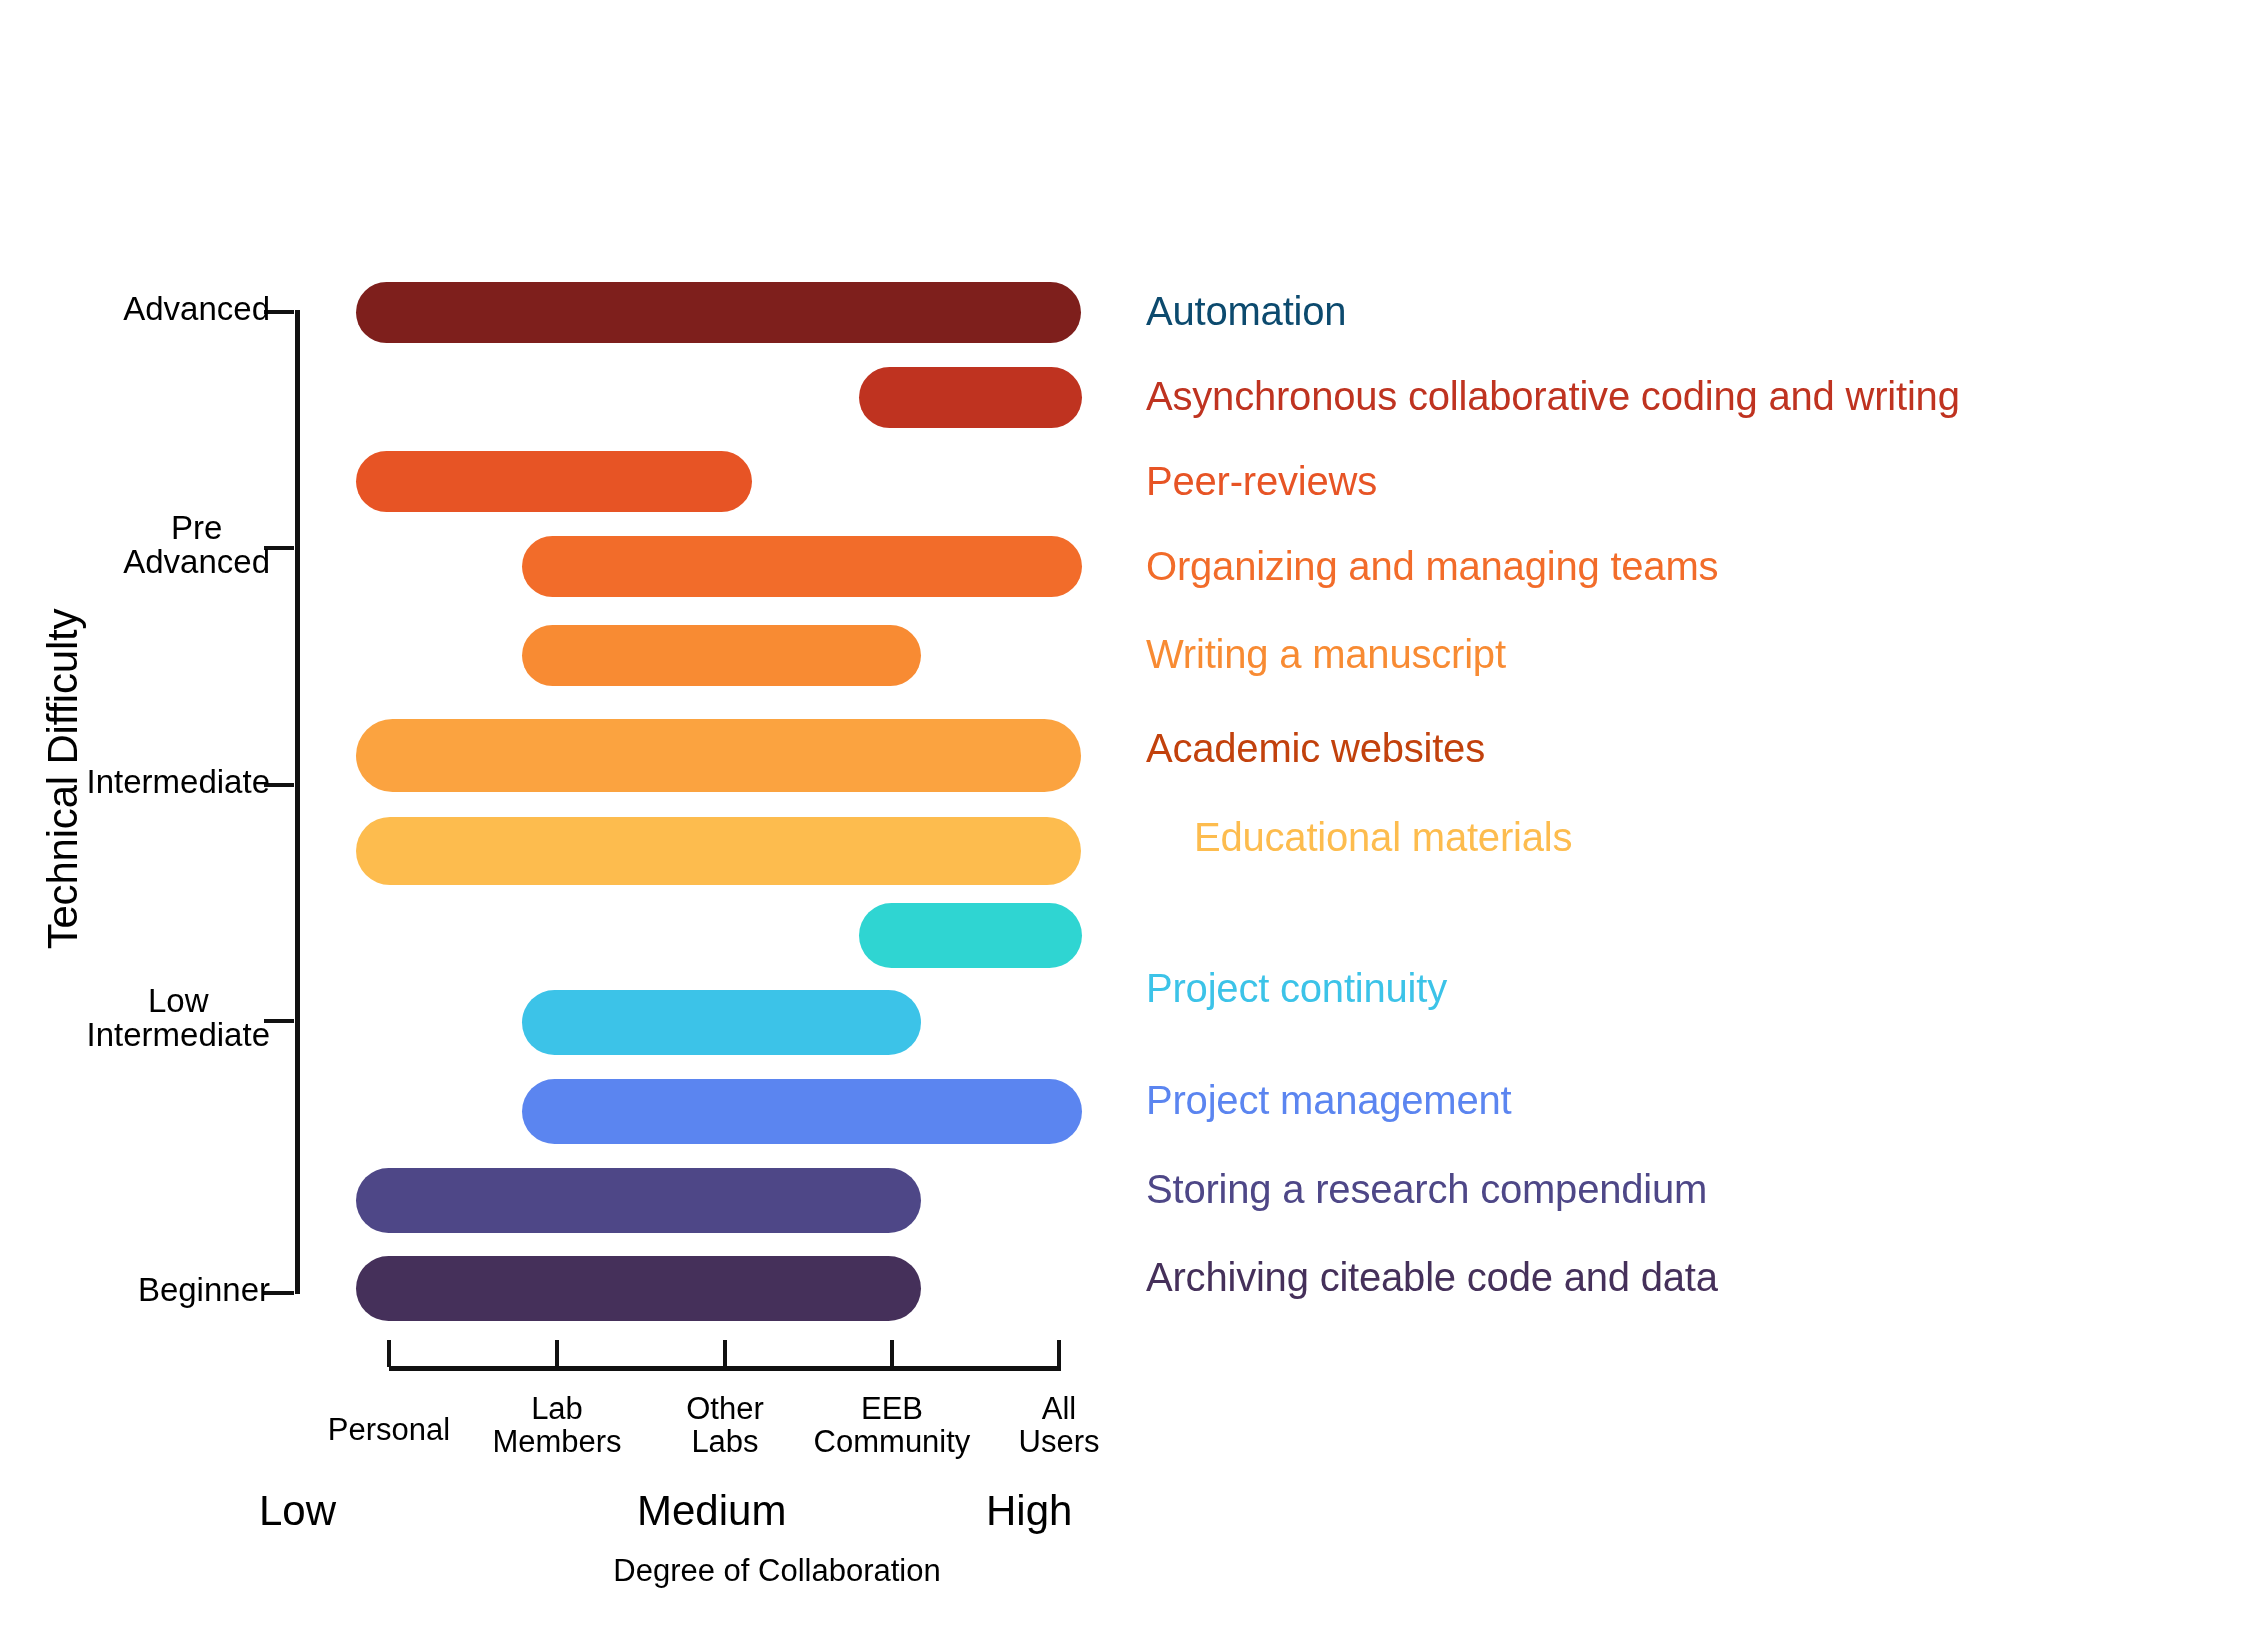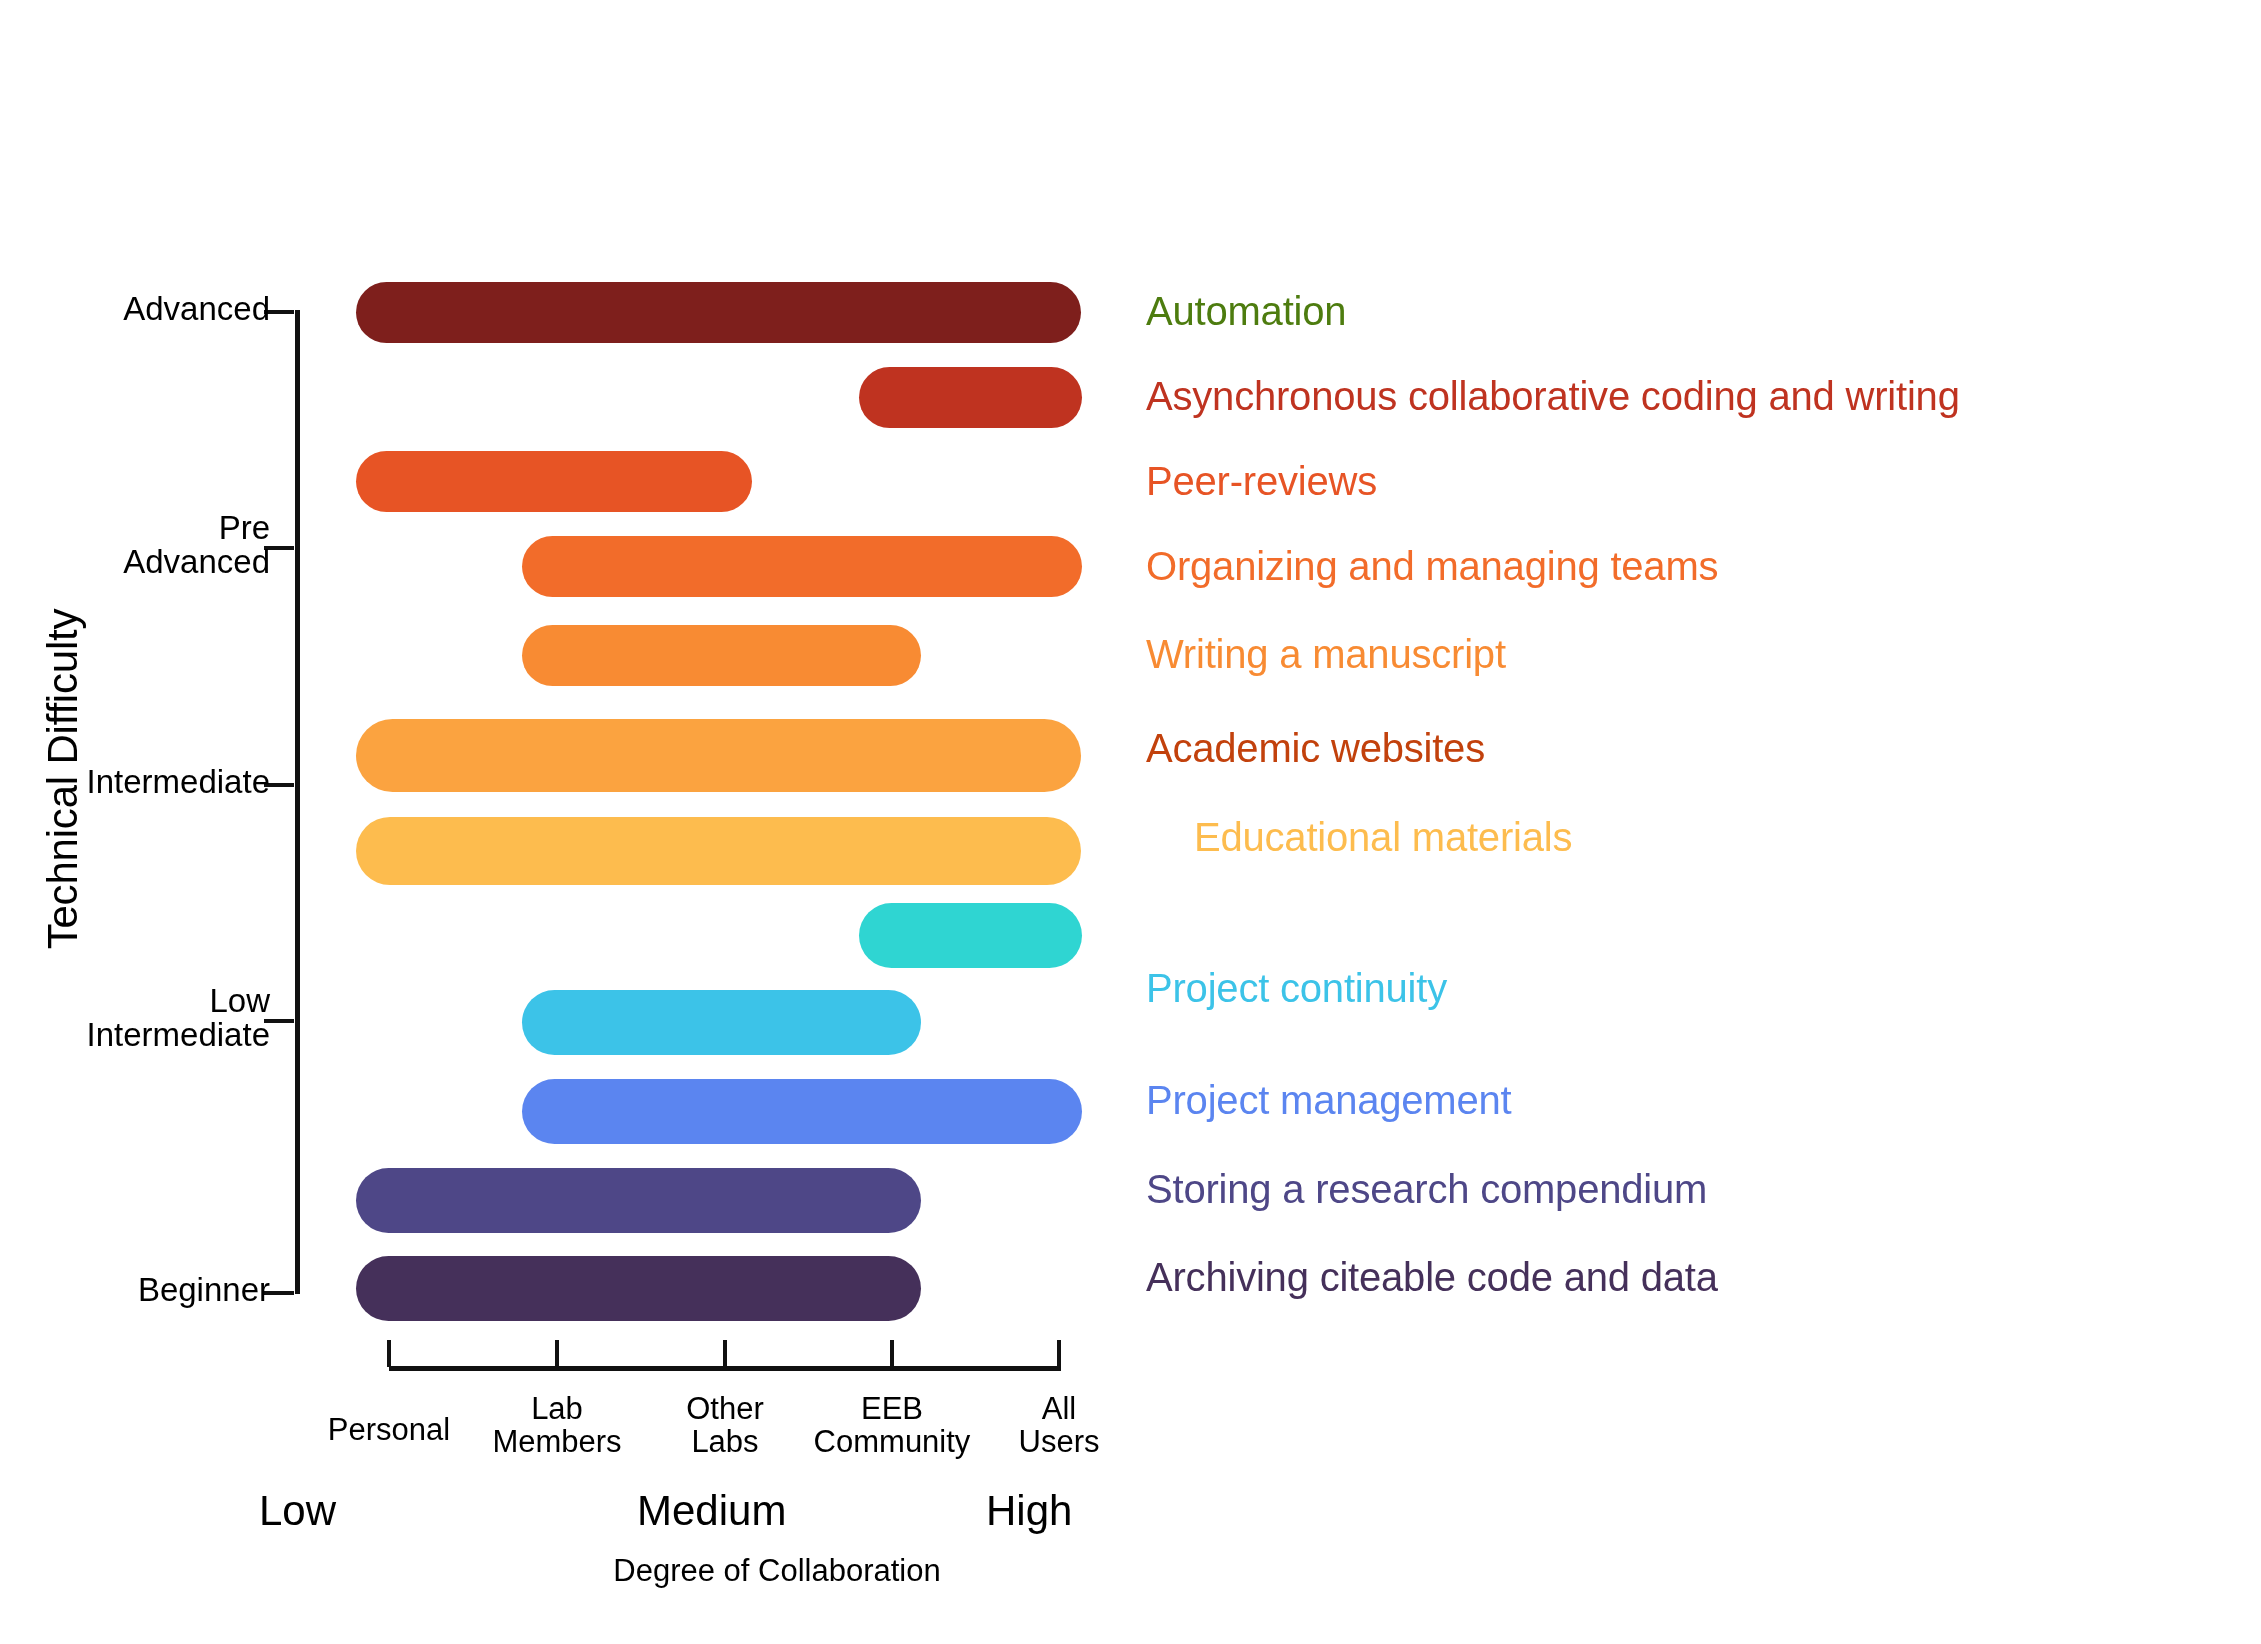--- a/index.html
+++ b/index.html
@@ -27,21 +27,21 @@
   }
   .ytick{
     position:absolute;
     width:30px; height:4.1px;
     background:#111;
     left:264px;
   }
   .ylabel{
     position:absolute;
     right:1991px; 
-    text-align:right;
+    text-align:center;
     font-size:33px;
     color:#000;
     line-height:1.02;
     white-space:pre-line;
     padding-right:0;
   }
 
   
   .bar{
     position:absolute;
@@ -129,21 +129,21 @@
   <div class="bar" style="left:522px; top:536px; width:560px; height:61px; background:#F26C2A;"></div>
   <div class="bar" style="left:522px; top:625px; width:399px;  height:61px; background:#F88B33;"></div>
   <div class="bar" style="left:356px;  top:719px; width:725px; height:73px; background:#FBA340;"></div>
   <div class="bar" style="left:356px;  top:817px; width:725px; height:68px; background:#FDBC4E;"></div>
   <div class="bar" style="left:859px; top:903px; width:223px; height:65px; background:#2FD5D2;"></div>
   <div class="bar" style="left:522px; top:990px; width:399px;  height:65px; background:#3CC3E8;"></div>
   <div class="bar" style="left:522px; top:1079px; width:560px; height:65px; background:#5B85F0;"></div>
   <div class="bar" style="left:356px; top:1168px; width:565px; height:65px; background:#4E4787;"></div>
   <div class="bar" style="left:356px;  top:1256px; width:565px; height:65px; background:#45305A;"></div>
 
-  <div class="bar-label" style="top:289px;  color:#4d7c0f;">Automation</div>
+  <div class="bar-label" style="top:289px;  color:#0c4a6e;">Automation</div>
   <div class="bar-label" style="top:374px;  color:#BF3320;">Asynchronous collaborative coding and writing</div>
   <div class="bar-label" style="top:459px; color:#E75425;">Peer-reviews</div>
   <div class="bar-label" style="top:544px; color:#F26C2A;">Organizing and managing teams</div>
   <div class="bar-label" style="top:632px; color:#F88B33;">Writing a manuscript</div>
   <div class="bar-label" style="top:726px; color:#c2410c;">Academic websites</div>
   <div class="bar-label" style="top:815px; color:#FDBC4E;margin-left:48px;">Educational materials</div>
   <div class="bar-label" style="top:966px; color:#3CC3E8;">Project continuity</div>
   <div class="bar-label" style="top:1078px; color:#5B85F0;">Project management</div>
   <div class="bar-label" style="top:1167px; color:#4E4787;">Storing a research compendium</div>
   <div class="bar-label" style="top:1255px; color:#45305A;">Archiving citeable code and data</div>

